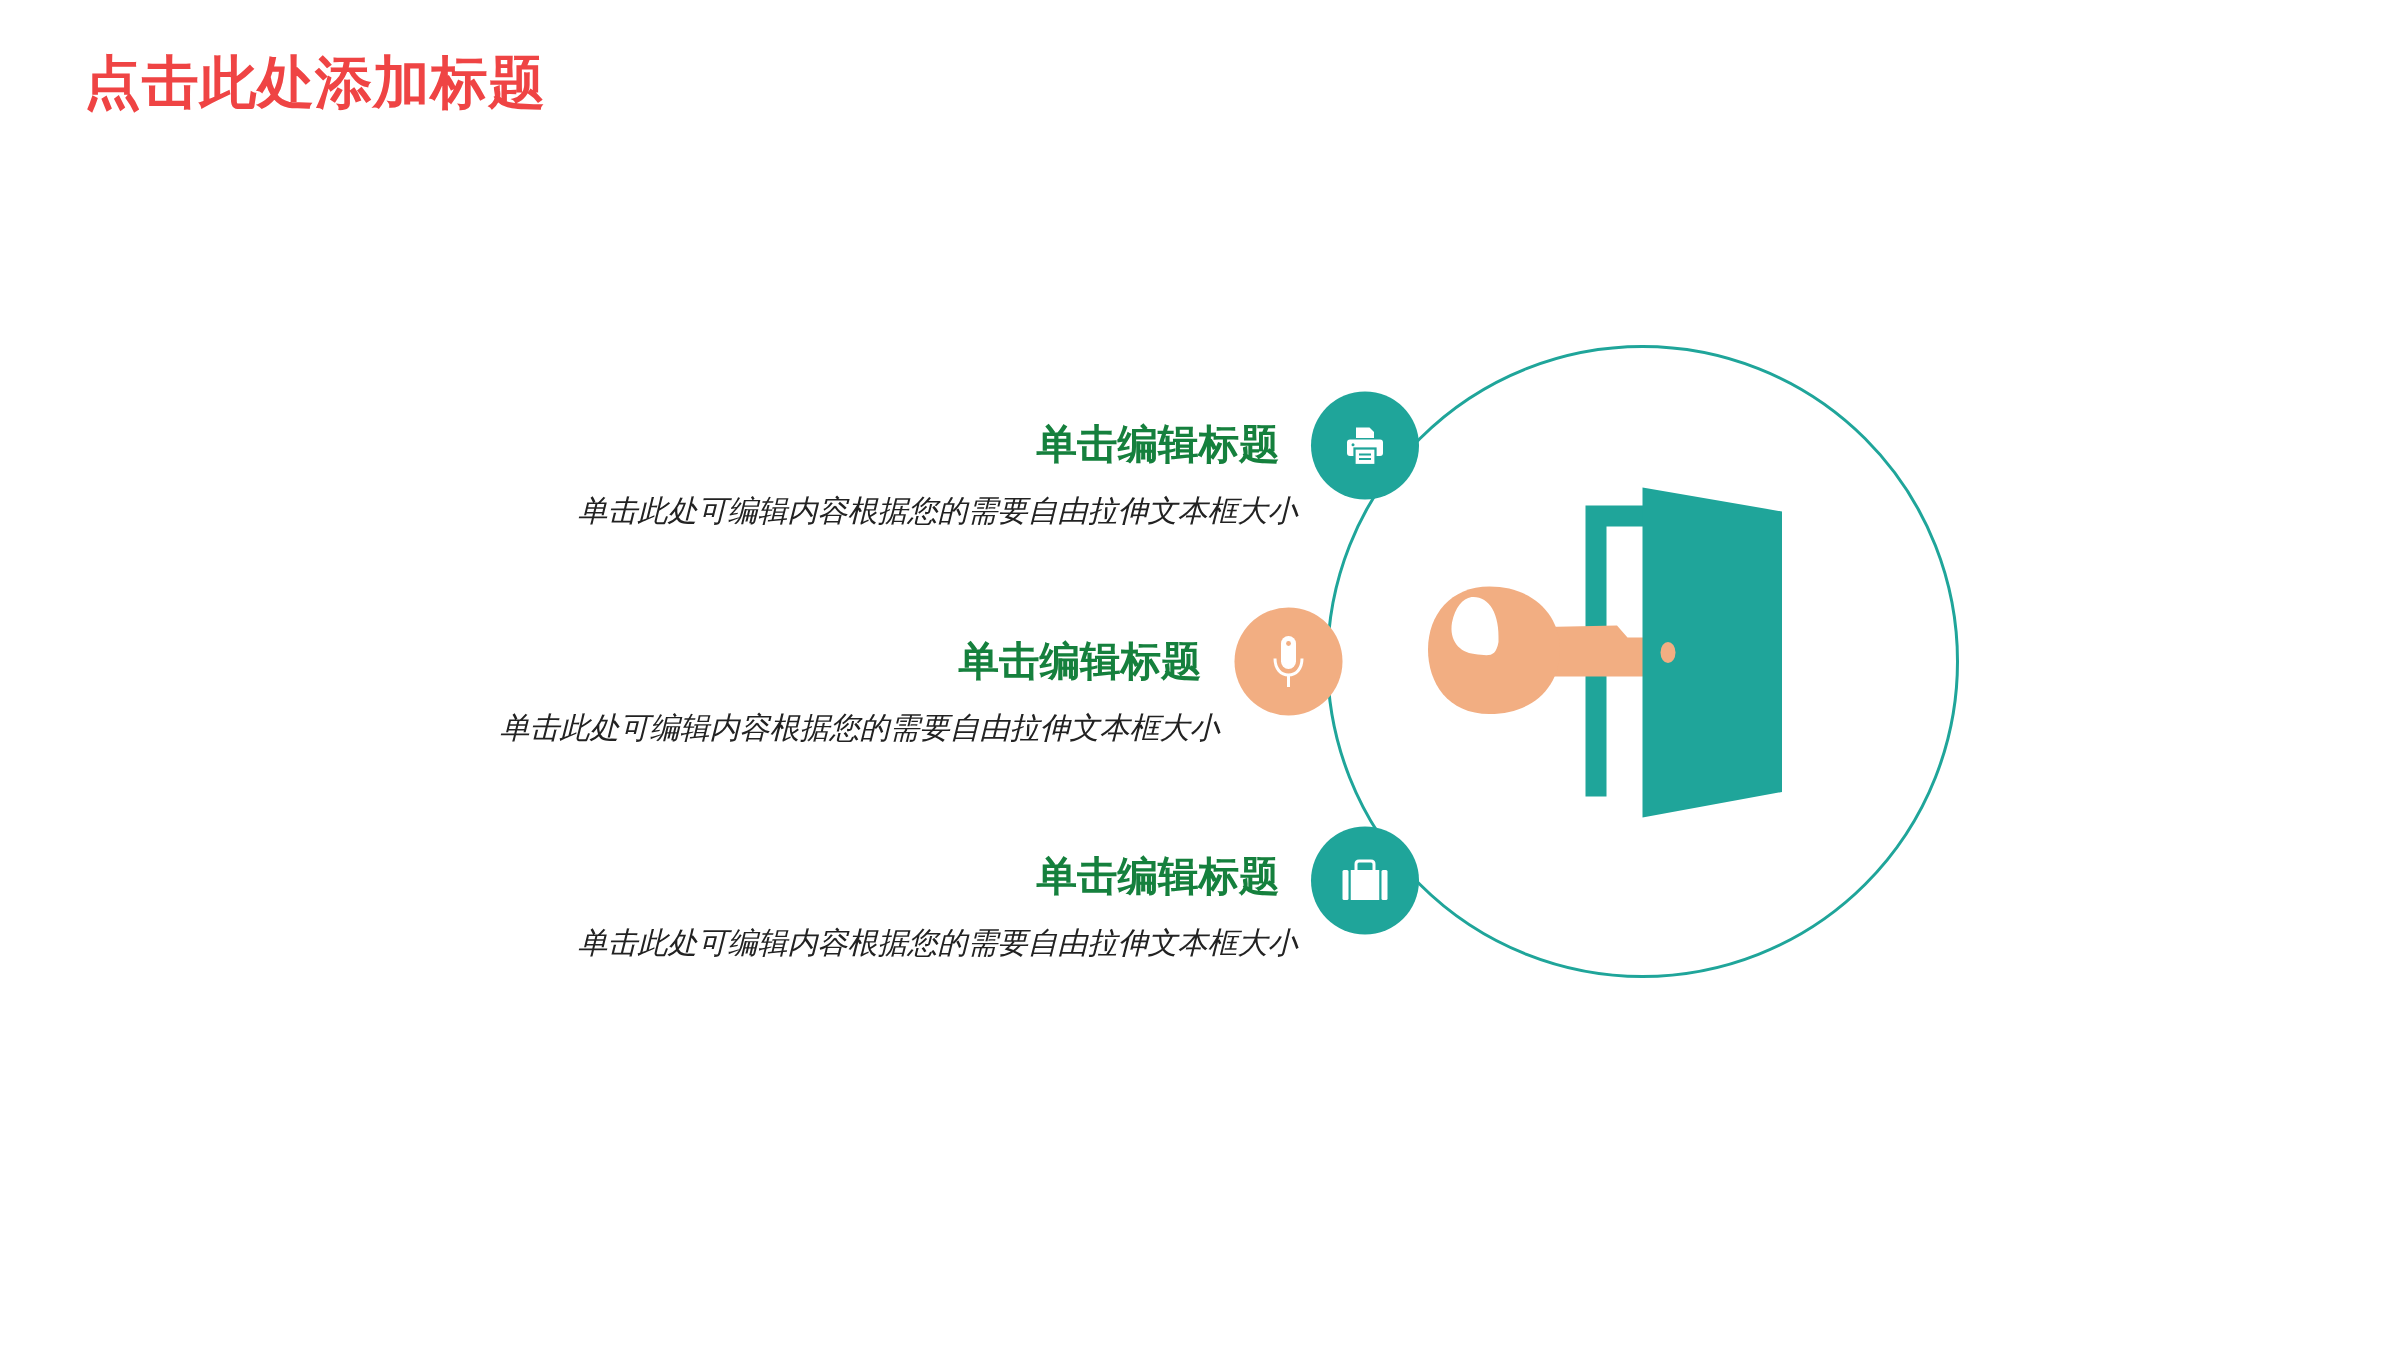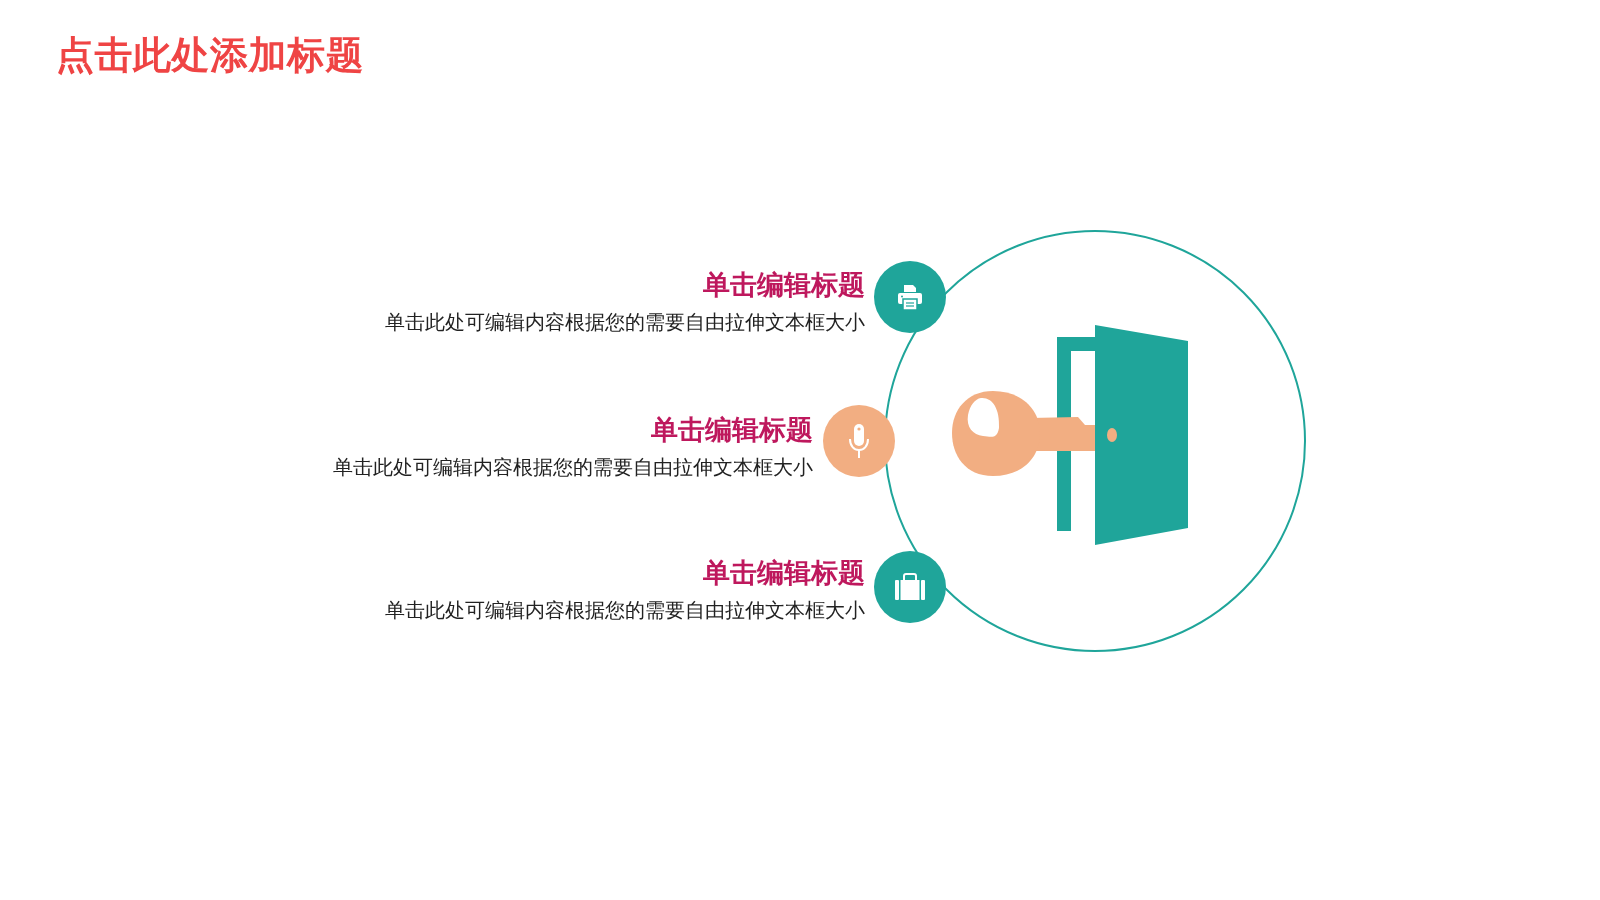--- a/index.html
+++ b/index.html
@@ -7,24 +7,24 @@
     width:1600px; height:900px; background:#ffffff; position:relative; overflow:hidden;
     font-family:"DejaVu Sans","Liberation Sans",sans-serif;
   }
   .page-title {
     position:absolute; left:56px; top:30px;
     font-size:38px; font-weight:bold; color:#ef4444; letter-spacing:0.5px;
     margin:0;
   }
   .item { position:absolute; text-align:right; }
   .item .item-title {
-    font-size:27px; font-weight:bold; color:#be185d; line-height:34px; margin:0;
+    font-size:27px; font-weight:bold; color:#15803d; line-height:34px; margin:12px;
   }
   .item .item-desc {
-    font-size:20px; color:#222222; line-height:28px; margin-top:6px; white-space:nowrap;
+    font-size:20px; color:#222222; line-height:28px; margin-top:6px; white-space:nowrap;font-style:italic;
   }
   .badge {
     position:absolute; width:72px; height:72px; border-radius:50%;
     display:flex; align-items:center; justify-content:center;
   }
   .badge svg { display:block; }
   .big-circle { position:absolute; left:0; top:0; }
 </style>
 </head>
 <body>

